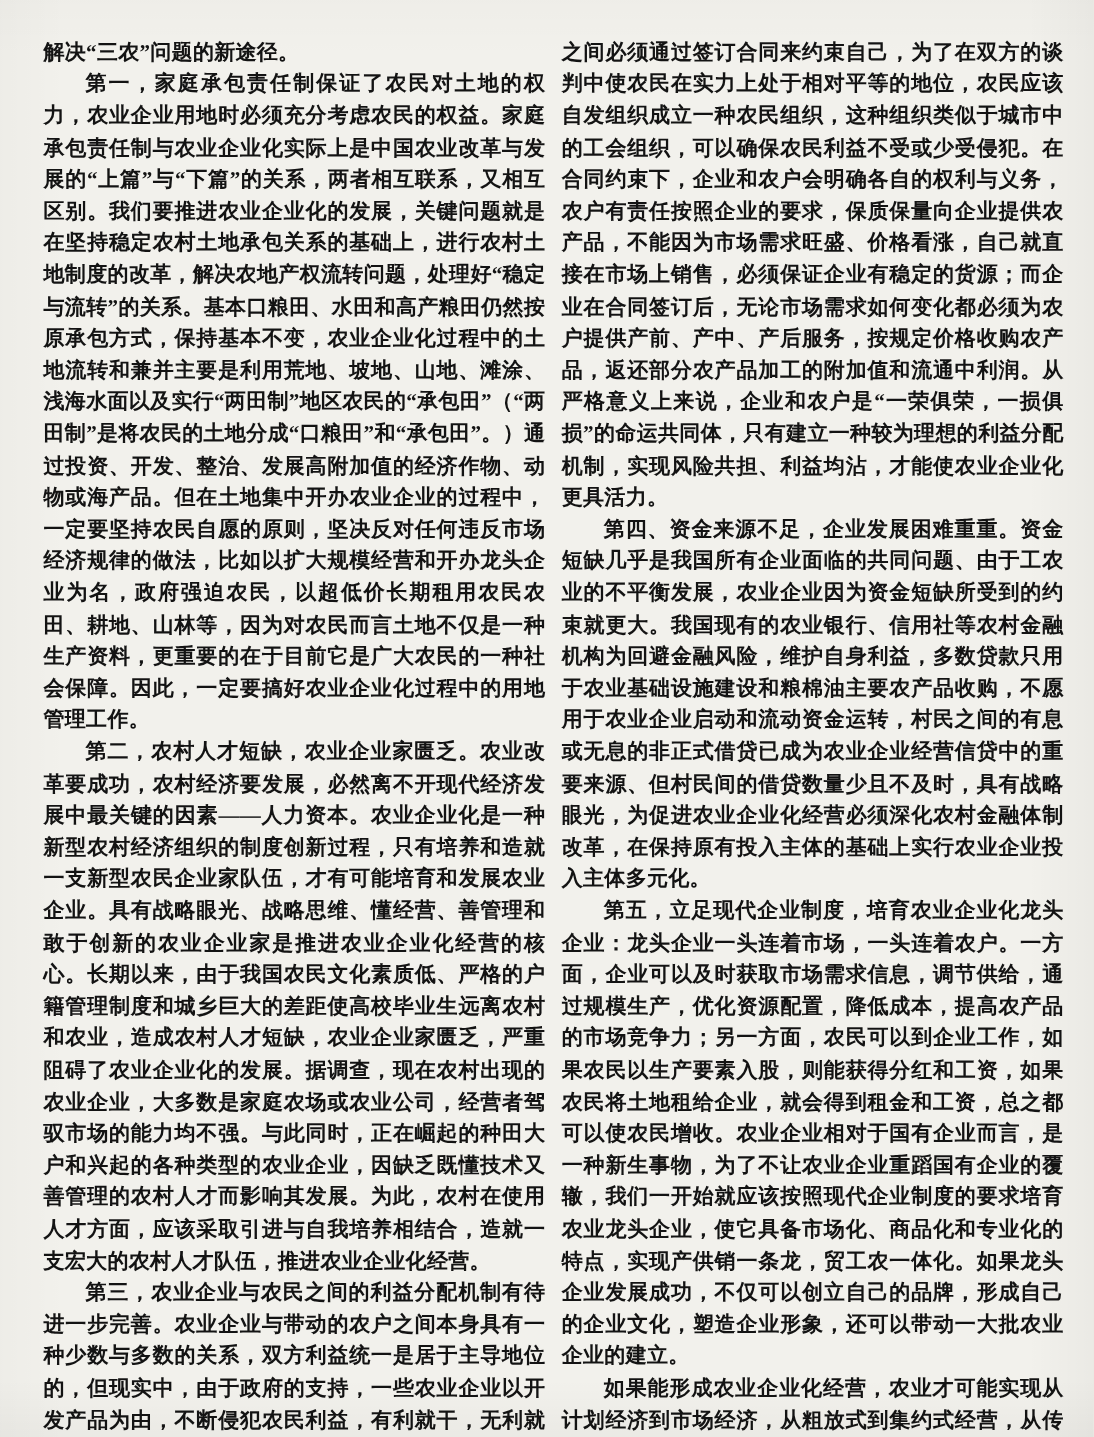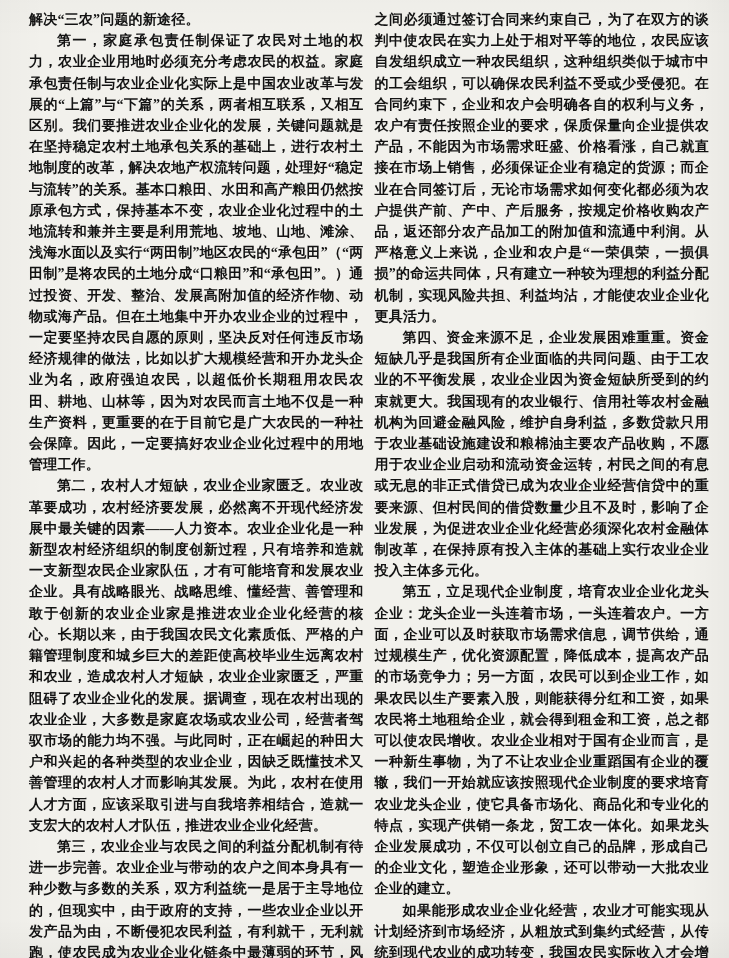--- a/index.html
+++ b/index.html
@@ -15,20 +15,21 @@
     display: flex;
     gap: 11px;
     overflow: hidden;
     font-family: "Liberation Serif", "DejaVu Serif", serif;
     color: #131313;
   }
   .column {
     flex: 1 1 0;
     min-width: 0;
     text-align: justify;
+    margin-top: 16px;
   }
   .column p {
     margin: 0;
     font-size: 14px;
     line-height: 21.2px;
     font-weight: 600;
     text-indent: 2em;
     letter-spacing: 0.2px;
     word-break: break-all;
   }
@@ -41,21 +42,21 @@
 
   <div class="column">
     <p class="noindent">解决“三农”问题的新途径。</p>
     <p>第一，家庭承包责任制保证了农民对土地的权力，农业企业用地时必须充分考虑农民的权益。家庭承包责任制与农业企业化实际上是中国农业改革与发展的“上篇”与“下篇”的关系，两者相互联系，又相互区别。我们要推进农业企业化的发展，关键问题就是在坚持稳定农村土地承包关系的基础上，进行农村土地制度的改革，解决农地产权流转问题，处理好“稳定与流转”的关系。基本口粮田、水田和高产粮田仍然按原承包方式，保持基本不变，农业企业化过程中的土地流转和兼并主要是利用荒地、坡地、山地、滩涂、浅海水面以及实行“两田制”地区农民的“承包田”（“两田制”是将农民的土地分成“口粮田”和“承包田”。）通过投资、开发、整治、发展高附加值的经济作物、动物或海产品。但在土地集中开办农业企业的过程中，一定要坚持农民自愿的原则，坚决反对任何违反市场经济规律的做法，比如以扩大规模经营和开办龙头企业为名，政府强迫农民，以超低价长期租用农民农田、耕地、山林等，因为对农民而言土地不仅是一种生产资料，更重要的在于目前它是广大农民的一种社会保障。因此，一定要搞好农业企业化过程中的用地管理工作。</p>
     <p>第二，农村人才短缺，农业企业家匮乏。农业改革要成功，农村经济要发展，必然离不开现代经济发展中最关键的因素——人力资本。农业企业化是一种新型农村经济组织的制度创新过程，只有培养和造就一支新型农民企业家队伍，才有可能培育和发展农业企业。具有战略眼光、战略思维、懂经营、善管理和敢于创新的农业企业家是推进农业企业化经营的核心。长期以来，由于我国农民文化素质低、严格的户籍管理制度和城乡巨大的差距使高校毕业生远离农村和农业，造成农村人才短缺，农业企业家匮乏，严重阻碍了农业企业化的发展。据调查，现在农村出现的农业企业，大多数是家庭农场或农业公司，经营者驾驭市场的能力均不强。与此同时，正在崛起的种田大户和兴起的各种类型的农业企业，因缺乏既懂技术又善管理的农村人才而影响其发展。为此，农村在使用人才方面，应该采取引进与自我培养相结合，造就一支宏大的农村人才队伍，推进农业企业化经营。</p>
     <p>第三，农业企业与农民之间的利益分配机制有待进一步完善。农业企业与带动的农户之间本身具有一种少数与多数的关系，双方利益统一是居于主导地位的，但现实中，由于政府的支持，一些农业企业以开发产品为由，不断侵犯农民利益，有利就干，无利就跑，使农民成为农业企业化链条中最薄弱的环节，风险最大，利润最少，农民就没有积极性，但农业企业的起点和终点都是农民，其生命力就在于农民。我们不能靠损害农民利益来保护企业利益，当然也不能靠损害企业利益来保护农民利益。在市场经济中，企业和农户</p>
   </div>
 
   <div class="column">
     <p class="noindent">之间必须通过签订合同来约束自己，为了在双方的谈判中使农民在实力上处于相对平等的地位，农民应该自发组织成立一种农民组织，这种组织类似于城市中的工会组织，可以确保农民利益不受或少受侵犯。在合同约束下，企业和农户会明确各自的权利与义务，农户有责任按照企业的要求，保质保量向企业提供农产品，不能因为市场需求旺盛、价格看涨，自己就直接在市场上销售，必须保证企业有稳定的货源；而企业在合同签订后，无论市场需求如何变化都必须为农户提供产前、产中、产后服务，按规定价格收购农产品，返还部分农产品加工的附加值和流通中利润。从严格意义上来说，企业和农户是“一荣俱荣，一损俱损”的命运共同体，只有建立一种较为理想的利益分配机制，实现风险共担、利益均沾，才能使农业企业化更具活力。</p>
-    <p>第四、资金来源不足，企业发展困难重重。资金短缺几乎是我国所有企业面临的共同问题、由于工农业的不平衡发展，农业企业因为资金短缺所受到的约束就更大。我国现有的农业银行、信用社等农村金融机构为回避金融风险，维护自身利益，多数贷款只用于农业基础设施建设和粮棉油主要农产品收购，不愿用于农业企业启动和流动资金运转，村民之间的有息或无息的非正式借贷已成为农业企业经营信贷中的重要来源、但村民间的借贷数量少且不及时，影响了企业发展，为促进农业企业化经营必须深化农村金融体制改革，在保持原有投入主体的基础上实行农业企业投入主体多元化。</p>
+    <p>第四、资金来源不足，企业发展困难重重。资金短缺几乎是我国所有企业面临的共同问题、由于工农业的不平衡发展，农业企业因为资金短缺所受到的约束就更大。我国现有的农业银行、信用社等农村金融机构为回避金融风险，维护自身利益，多数贷款只用于农业基础设施建设和粮棉油主要农产品收购，不愿用于农业企业启动和流动资金运转，村民之间的有息或无息的非正式借贷已成为农业企业经营信贷中的重要来源、但村民间的借贷数量少且不及时，具有战略眼光，为促进农业企业化经营必须深化农村金融体制改革，在保持原有投入主体的基础上实行农业企业投入主体多元化。</p>
     <p>第五，立足现代企业制度，培育农业企业化龙头企业：龙头企业一头连着市场，一头连着农户。一方面，企业可以及时获取市场需求信息，调节供给，通过规模生产，优化资源配置，降低成本，提高农产品的市场竞争力；另一方面，农民可以到企业工作，如果农民以生产要素入股，则能获得分红和工资，如果农民将土地租给企业，就会得到租金和工资，总之都可以使农民增收。农业企业相对于国有企业而言，是一种新生事物，为了不让农业企业重蹈国有企业的覆辙，我们一开始就应该按照现代企业制度的要求培育农业龙头企业，使它具备市场化、商品化和专业化的特点，实现产供销一条龙，贸工农一体化。如果龙头企业发展成功，不仅可以创立自己的品牌，形成自己的企业文化，塑造企业形象，还可以带动一大批农业企业的建立。</p>
     <p>
       <span>如果能形成农业企业化经营，农业才可能实现从计划经济到市场经济，从粗放式到集约式经营，从传统到现代农业的成功转变，我国农民实际收入才会增加，生活富裕，城乡差距缩小，广大农村才会向小康迈进，全国全面进入小康社会的宏伟目标才有可能实现，而严重制约我国经济发展的“三农”问题也将会因为农业企业化而有所改善直至解决。</span>
     </p>
 
   </div>
 
 </div>
 
 </body></html>

